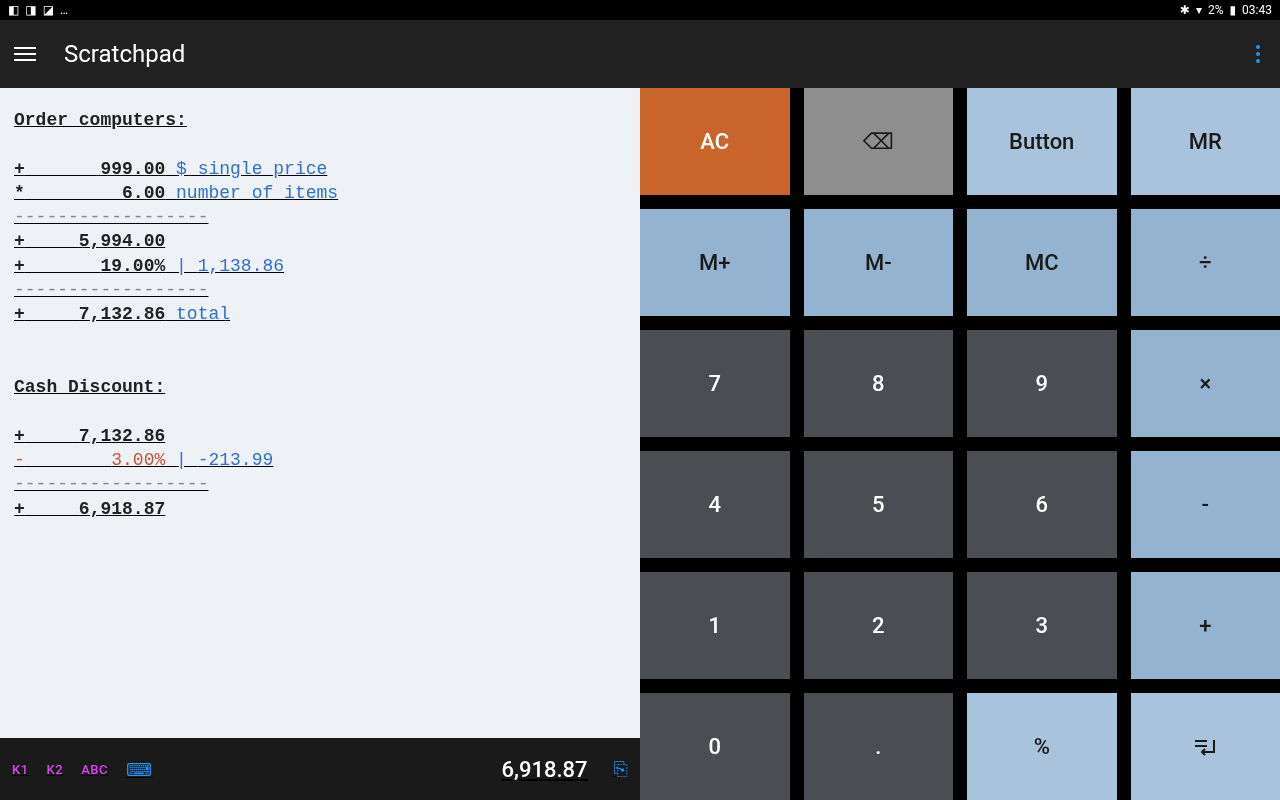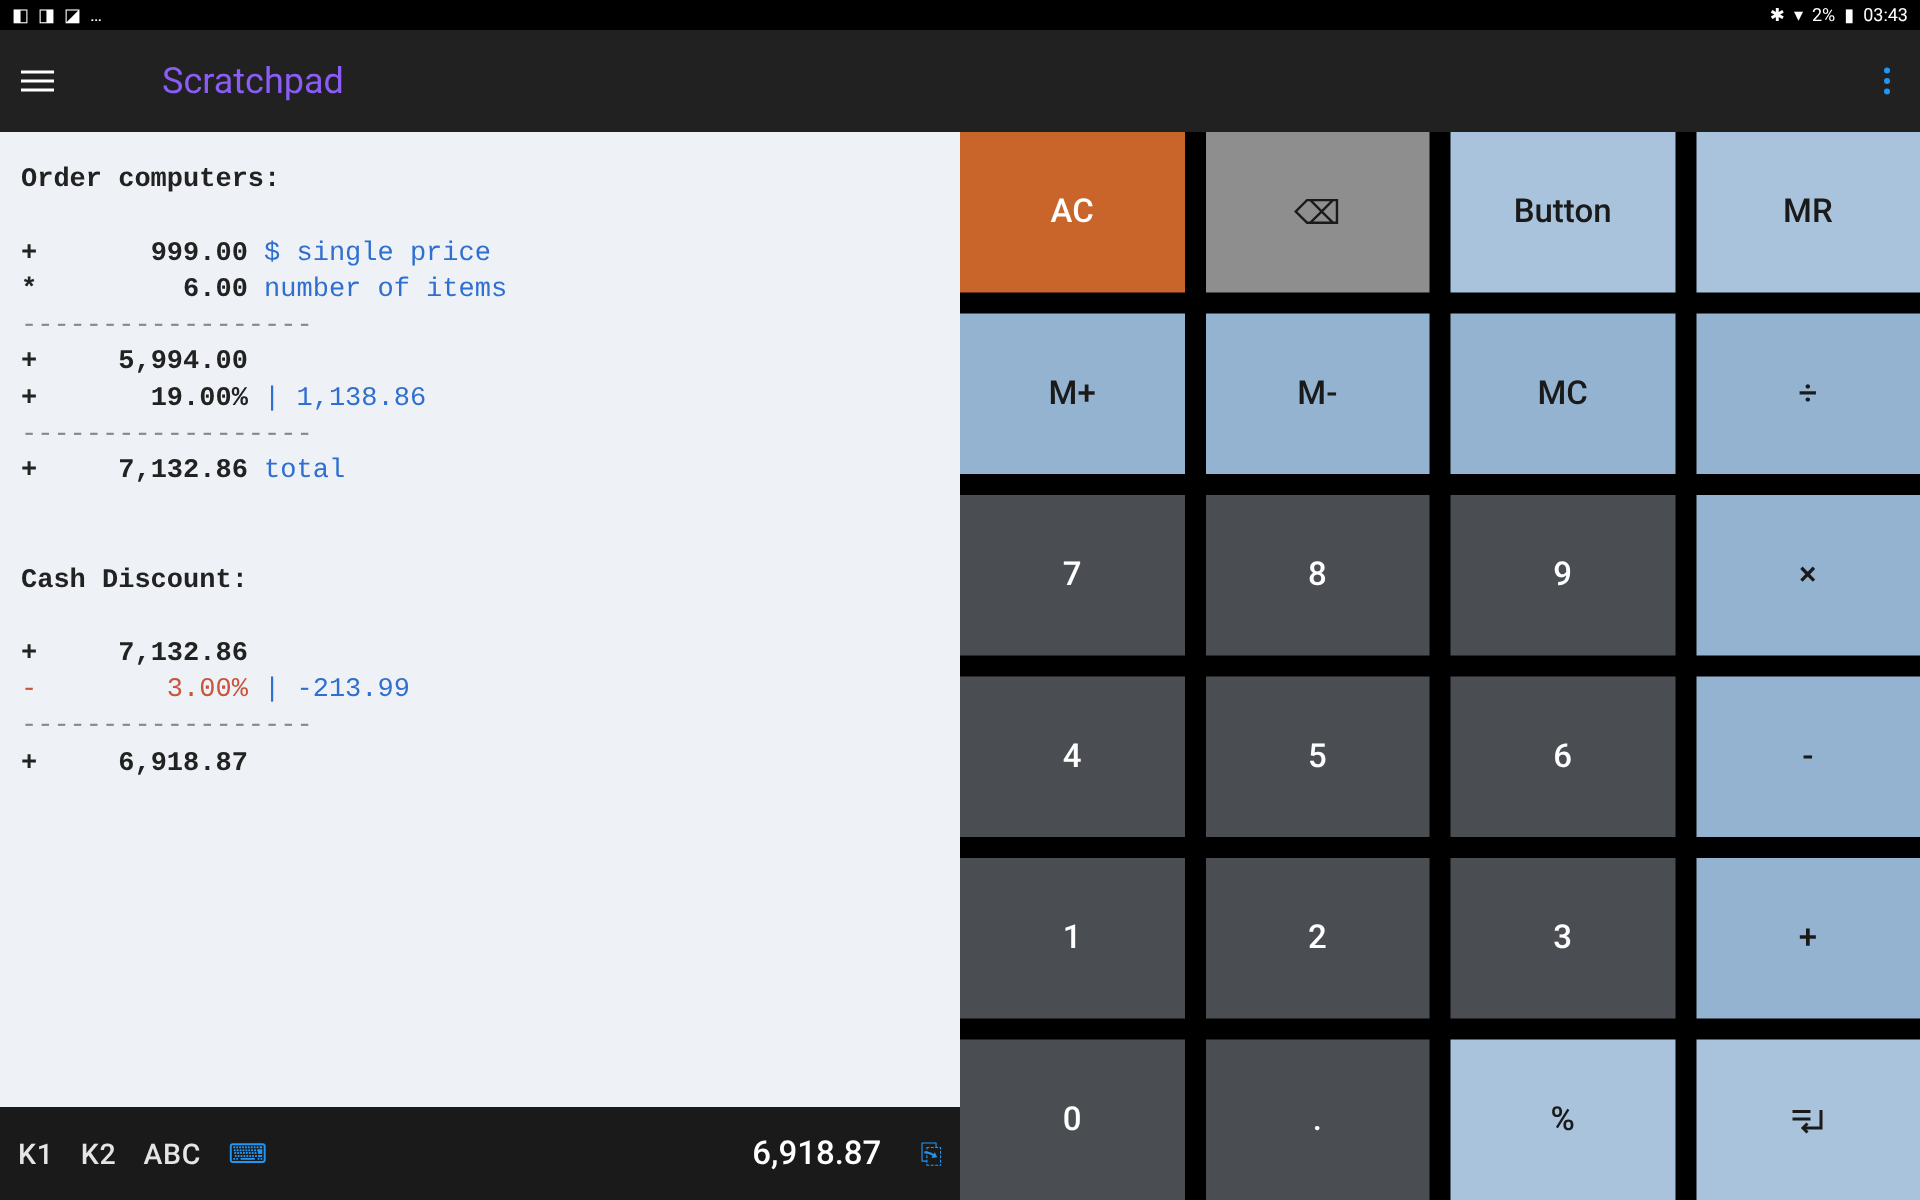--- a/index.html
+++ b/index.html
@@ -1,34 +1,34 @@
 <!DOCTYPE html>
 <html><head>
 <meta charset="utf-8">
 <style>
   * { margin: 0; padding: 0; box-sizing: border-box; }
   html, body { width: 1280px; height: 800px; overflow: hidden; font-family: Roboto, Arial, sans-serif; background: #000; }
   .statusbar { height: 20px; background: #000; color: #fff; display: flex; align-items: center; justify-content: space-between; padding: 0 8px; font-size: 12px; }
   .statusbar .left, .statusbar .right { display: flex; gap: 6px; align-items: center; }
-  .appbar { height: 68px; background: #212121; display: flex; align-items: center; color: #8b5cf6; padding: 0 14px; gap: 44px; }
+  .appbar { height: 68px; background: #212121; display: flex; align-items: center; color: #ffffff; padding: 0 14px; }
   .appbar .menu { width: 28px; display: flex; flex-direction: column; gap: 4px; cursor: pointer; }
   .appbar .menu span { display: block; height: 2px; background: #fff; width: 22px; }
   .appbar .title { margin-left: 22px; font-size: 24px; font-weight: 400; }
   .appbar .spacer { flex: 1; }
   .appbar .overflow { display: flex; flex-direction: column; gap: 3px; padding: 6px; cursor: pointer; }
   .appbar .overflow span { width: 4px; height: 4px; background: #2196F3; border-radius: 50%; }
   .content { display: flex; height: 712px; }
-  .left-pane { width: 640px; display: flex; flex-direction: column; background: #eef2f6; }
+  .left-pane { width: 640px; display: flex; flex-direction: column; background: #eef2f6; text-decoration: underline; }
   .scratch { flex: 1; background: #eef2f6; color: #222; font-family: "Courier New", monospace; font-size: 18px; padding: 20px 14px; white-space: pre; line-height: 1.35; overflow: hidden; }
   .scratch .bold { font-weight: bold; }
   .scratch .blue { color: #2f6fcf; }
   .scratch .red { color: #c9533c; }
   .scratch .dim { color: #888; }
   .bottombar { height: 62px; background: #1a1a1a; display: flex; align-items: center; color: #fff; padding: 0 12px; gap: 18px; }
-  .bottombar .tab { color: #e5e5e5; font-size: 19px; font-weight: 500; letter-spacing: 0.5px; cursor: pointer; }
+  .bottombar .tab { color: #d946ef; font-size: 13px; font-weight: 500; letter-spacing: 0.5px; cursor: pointer; }
   .bottombar .kbicon { color:#2196F3; font-size:18px; }
   .bottombar .spacer { flex: 1; }
   .bottombar .result { color: #fff; font-size: 22px; font-weight: 500; margin-right: 8px; }
   .bottombar .copy { color: #2196F3; font-size: 18px; cursor: pointer; }
   .keypad { flex: 1; display: grid; grid-template-columns: repeat(4, 1fr); grid-template-rows: repeat(6, 1fr); gap: 14px; background: #000; }
   .key { display: flex; align-items: center; justify-content: center; color: #fff; font-size: 22px; font-weight: 500; cursor: pointer; user-select: none; }
   .key.dark { background: #4a4e52; }
   .key.blue { background: #94b3d0; color: #1a1a1a; }
   .key.bluelt { background: #a8c3db; color: #1a1a1a; }
   .key.orange { background: #c9642a; color: #fff; }

